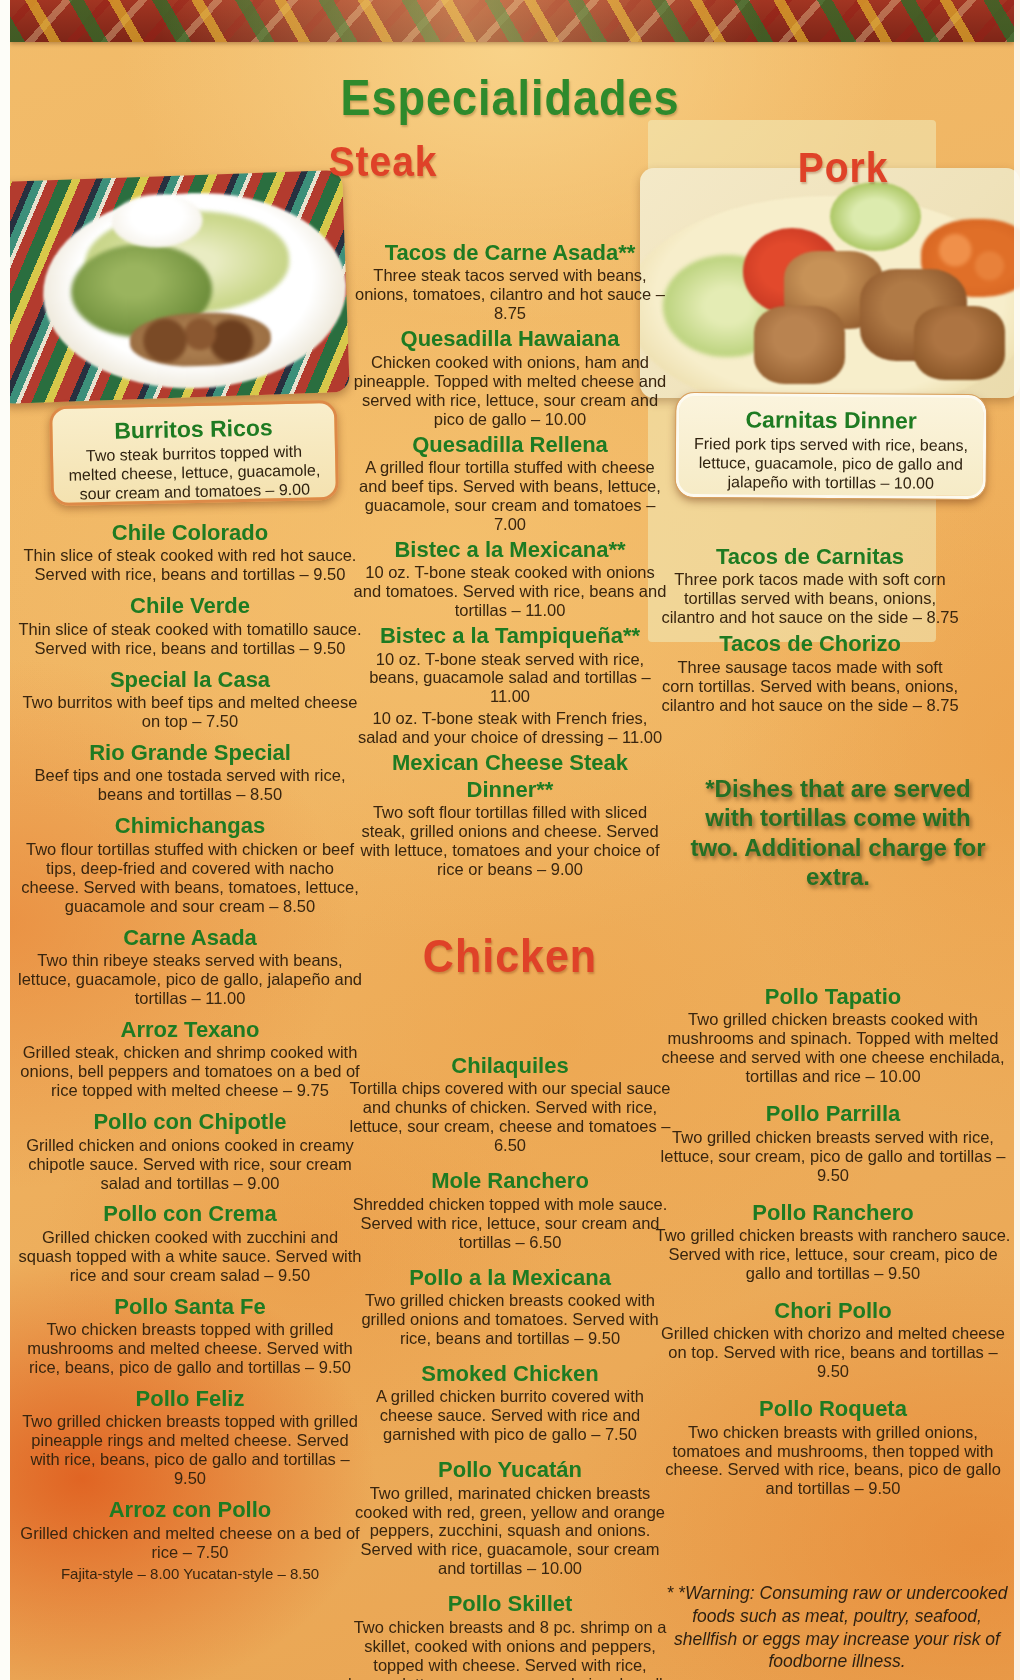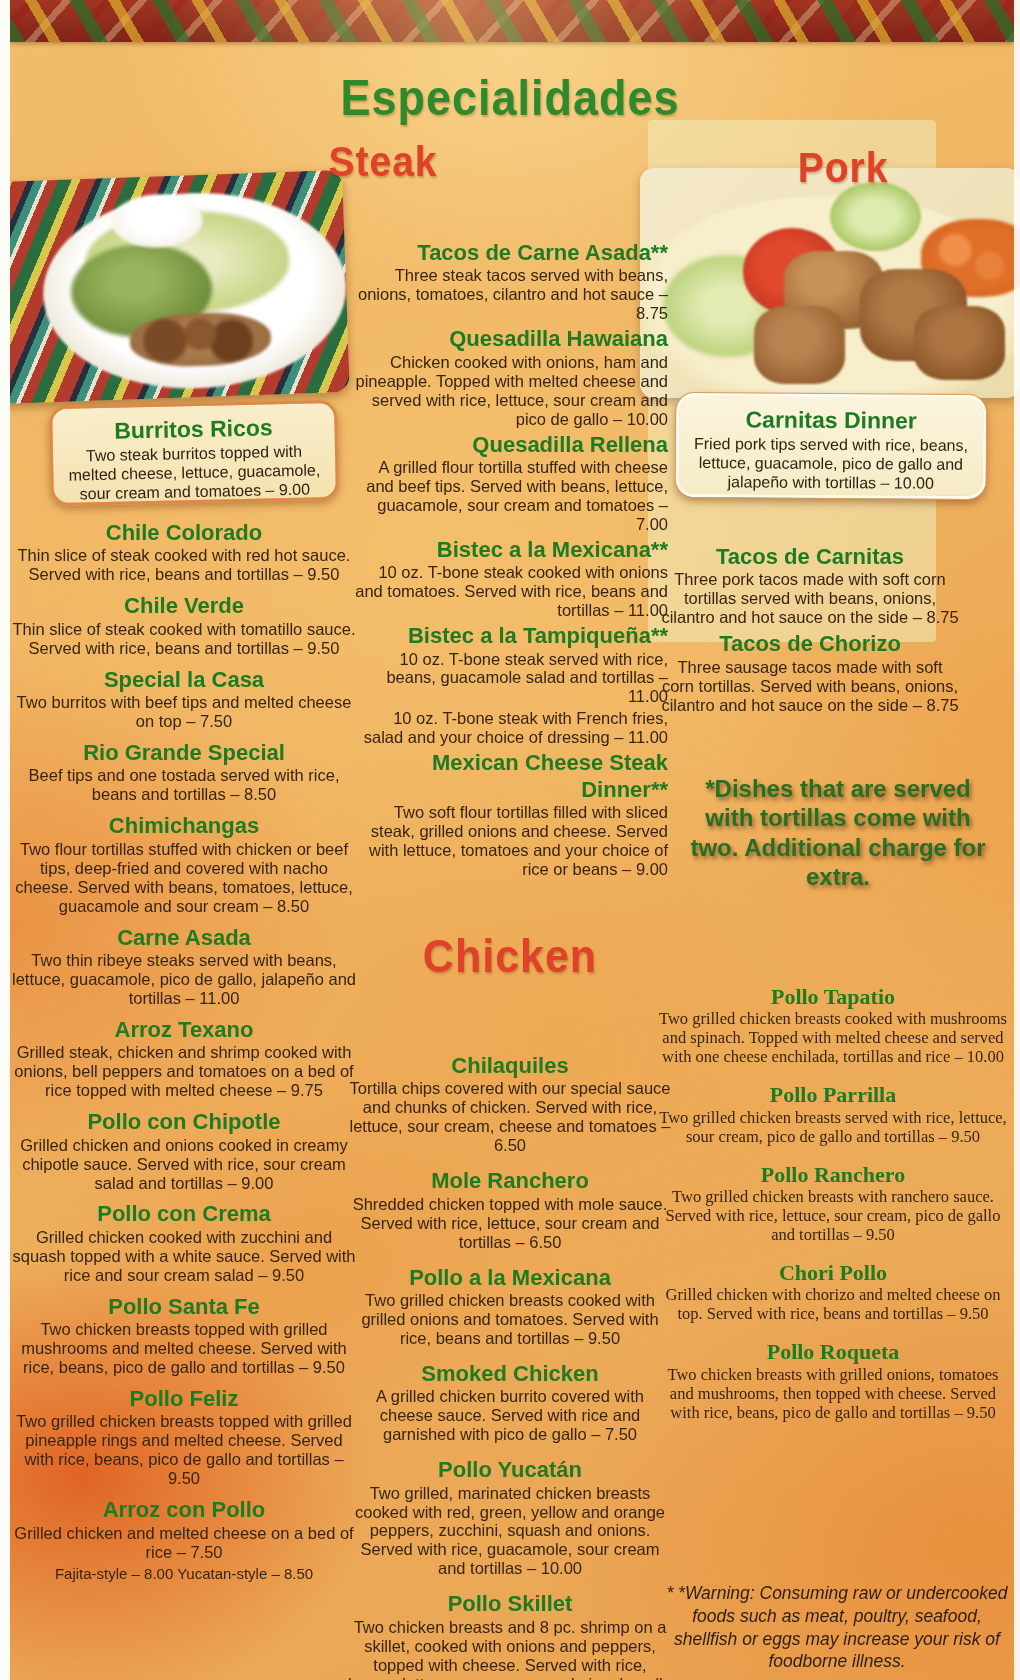--- a/index.html
+++ b/index.html
@@ -118,30 +118,30 @@
   .feature-box.carnitas{
     left:676px;top:394px;width:310px;height:104px;transform:rotate(.4deg);
     background:linear-gradient(#fbf4dd,#f6ebc6);border:3px solid #fdfaf0;
     outline:1px solid #d9a05e;box-shadow:0 4px 9px rgba(110,50,15,.5);
   }
   .feat-name{font-size:23px;font-weight:700;color:#1e7b22;margin-bottom:2px;}
   .feat-desc{font-size:16px;line-height:1.18;color:#2f2210;}
 
   
   .col{position:absolute;z-index:2;display:flex;flex-direction:column;text-align:center;}
-  .left-col{left:10px;top:520px;width:348px;}
+  .left-col{left:16px;top:520px;width:348px;}
   .left-col .menu-item{margin-bottom:9px;}
   .mid-col{left:352px;top:240px;width:316px;}
-  .mid-col .menu-item{margin-bottom:3px;text-align:right;}
+  .mid-col .menu-item{margin-bottom:3px;}
   .chicken-col{left:348px;top:1053px;width:324px;align-items:flex-end;}
   .chicken-col .menu-item{margin-bottom:13px;}
   .pork-col{left:660px;top:514px;width:300px;z-index:2;margin-top:30px;}
   .pork-col .menu-item{margin-bottom:4px;}
   .right-chicken-col{left:655px;top:984px;width:356px;}
-  .right-chicken-col .menu-item{margin-bottom:15px;font-family:Liberation Serif, serif;}
+  .right-chicken-col .menu-item{margin-bottom:15px;}
   .item-name{font-size:22px;line-height:1.2;font-weight:700;color:#1e7b22;}
   .item-desc{font-size:16.5px;line-height:1.15;color:#38250f;}
   .item-extra{font-size:15px;line-height:1.15;color:#38250f;margin-top:3px;}
 
   .note{
     position:absolute;left:690px;top:774px;width:296px;z-index:2;
     text-align:center;font-size:24px;font-weight:700;line-height:1.22;color:#257024;
     text-shadow:2px 3px 4px rgba(70,35,5,.55);
   }
   .warning{

